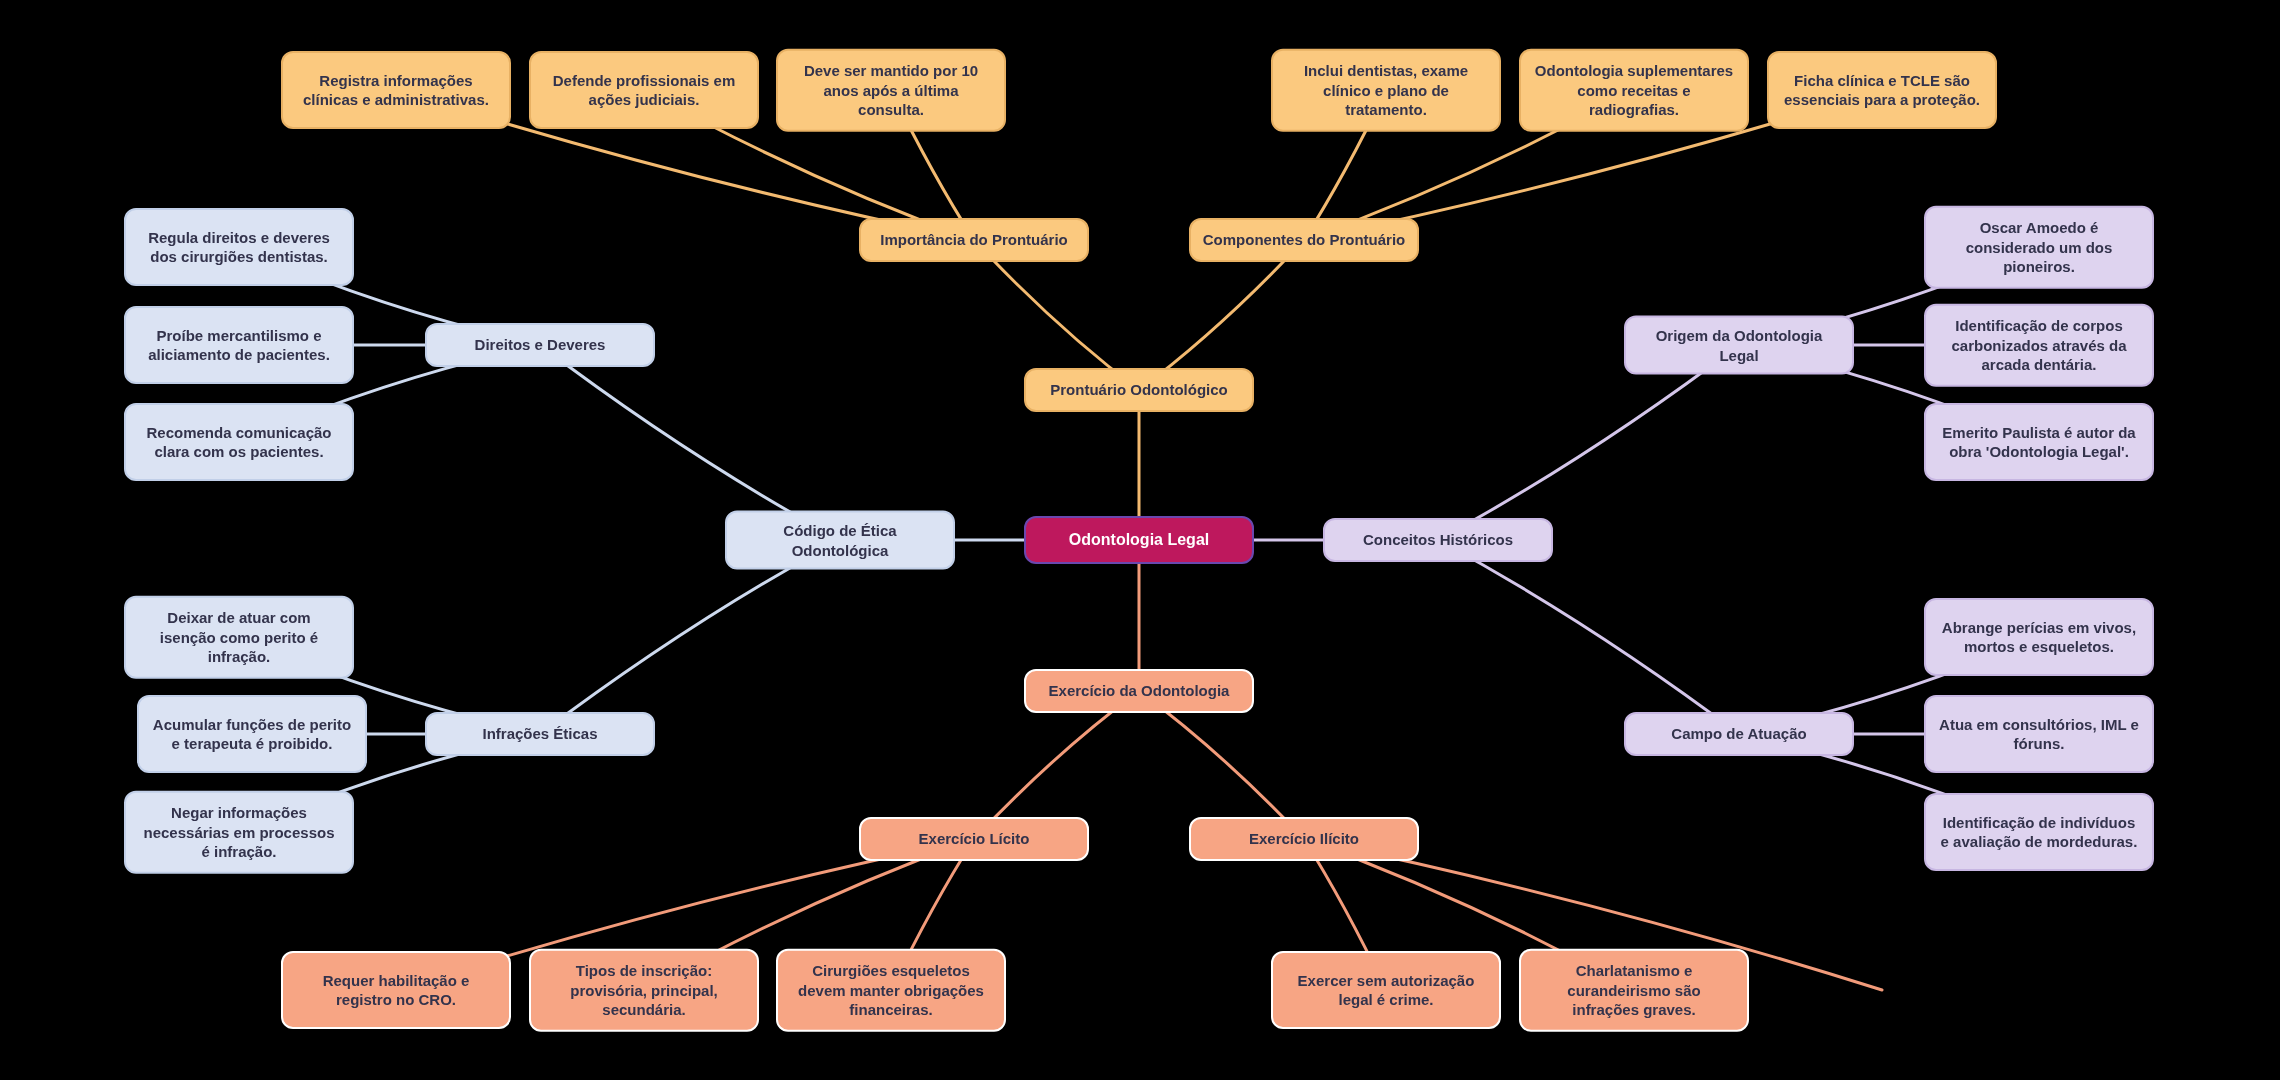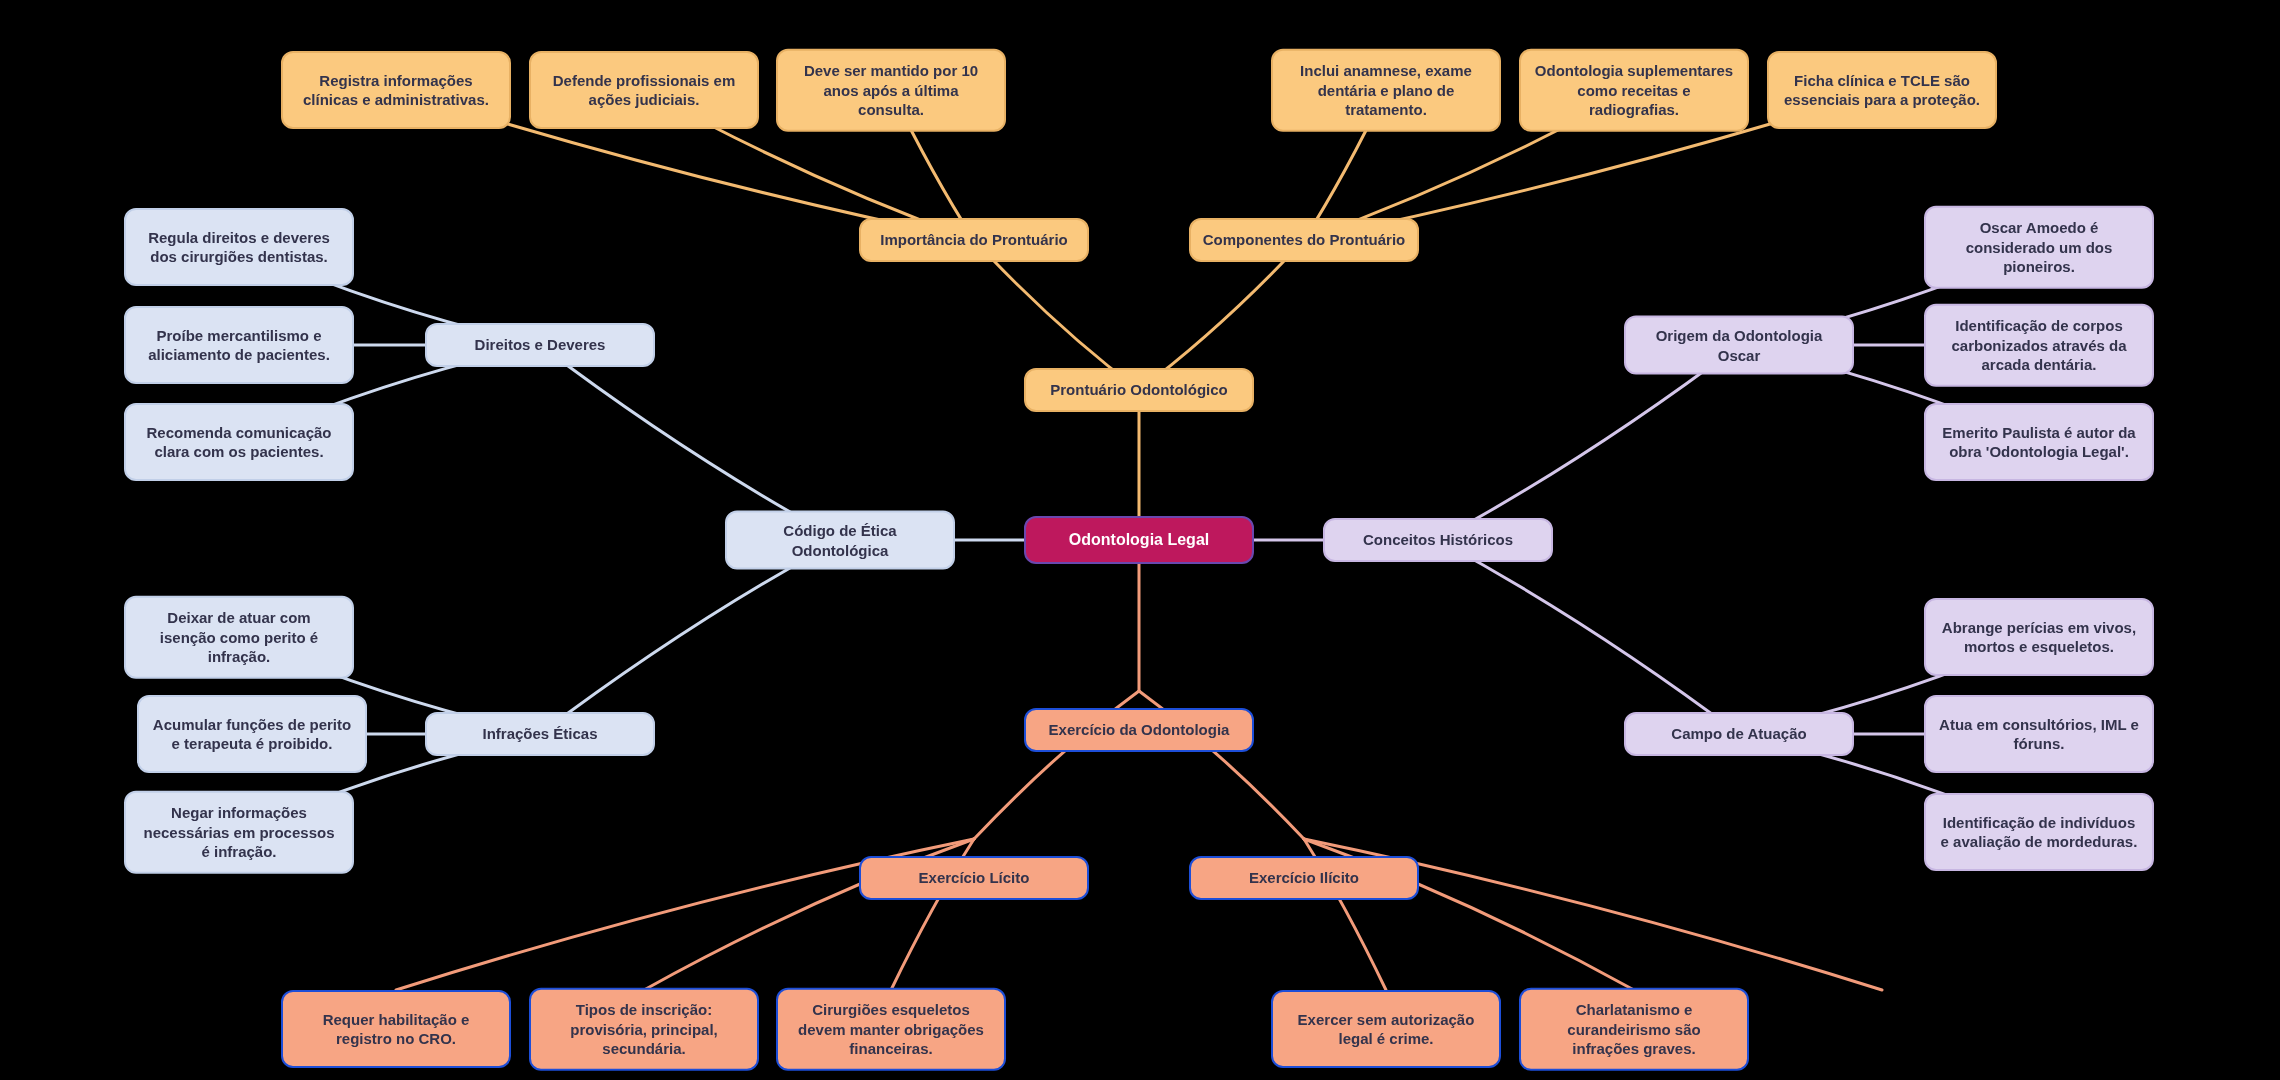--- a/index.html
+++ b/index.html
@@ -29,21 +29,21 @@
     font-weight:bold;
     font-size:15px;
     line-height:1.3;
     color:#33334c;
     min-height:44px;
   }
   .leaf{min-height:78px;padding:10px 12px;}
   .node.orange{background:#fbc97f;border:2px solid #e8b164;}
   .node.blue{background:#dbe3f3;border:2px solid #c1cfe8;}
   .node.lavender{background:#ded3ef;border:2px solid #c7b6e2;text-align:center;}
-  .node.salmon{background:#f7a584;border:2px solid #1d4ed8;margin-top:39px;}
+  .node.salmon{background:#f7a584;border:2px solid #ffffff;}
   .node.center{
     background:#be185d;border:2px solid #6a47af;
     color:#ffffff;font-size:16px;min-height:48px;
   }
 </style>
 </head>
 <body>
 
 <div id="app">
 
@@ -87,36 +87,36 @@
     </svg>
 
   <div class="node center" style="left:1139px;top:540px">Odontologia Legal</div>
 
   <div class="node orange" style="left:1139px;top:390px">Prontuário Odontológico</div>
   <div class="node orange" style="left:974px;top:240px">Importância do Prontuário</div>
   <div class="node orange" style="left:1304px;top:240px">Componentes do Prontuário</div>
   <div class="node orange leaf" style="left:396px;top:90px">Registra informações clínicas e administrativas.</div>
   <div class="node orange leaf" style="left:644px;top:90px">Defende profissionais em ações judiciais.</div>
   <div class="node orange leaf" style="left:891px;top:90px">Deve ser mantido por 10 anos após a última consulta.</div>
-  <div class="node orange leaf" style="left:1386px;top:90px">Inclui anamnese, exame dentária e plano de tratamento.</div>
+  <div class="node orange leaf" style="left:1386px;top:90px">Inclui dentistas, exame clínico e plano de tratamento.</div>
   <div class="node orange leaf" style="left:1634px;top:90px">Odontologia suplementares como receitas e radiografias.</div>
   <div class="node orange leaf" style="left:1882px;top:90px">Ficha clínica e TCLE são essenciais para a proteção.</div>
 
   <div class="node blue" style="left:840px;top:540px">Código de Ética Odontológica</div>
   <div class="node blue" style="left:540px;top:345px">Direitos e Deveres</div>
   <div class="node blue leaf" style="left:239px;top:247px">Regula direitos e deveres dos cirurgiões dentistas.</div>
   <div class="node blue" style="left:540px;top:734px">Infrações Éticas</div>
   <div class="node blue leaf" style="left:239px;top:345px">Proíbe mercantilismo e aliciamento de pacientes.</div>
   <div class="node blue leaf" style="left:239px;top:637px">Deixar de atuar com isenção como perito é infração.</div>
   <div class="node blue leaf" style="left:239px;top:442px">Recomenda comunicação clara com os pacientes.</div>
   <div class="node blue leaf" style="left:252px;top:734px">Acumular funções de perito e terapeuta é proibido.</div>
   <div class="node blue leaf" style="left:239px;top:832px">Negar informações necessárias em processos é infração.</div>
 
   <div class="node lavender" style="left:1438px;top:540px">Conceitos Históricos</div>
-  <div class="node lavender" style="left:1739px;top:345px">Origem da Odontologia Oscar</div>
+  <div class="node lavender" style="left:1739px;top:345px">Origem da Odontologia Legal</div>
   <div class="node lavender" style="left:1739px;top:734px">Campo de Atuação</div>
   <div class="node lavender leaf" style="left:2039px;top:247px">Oscar Amoedo é considerado um dos pioneiros.</div>
   <div class="node lavender leaf" style="left:2039px;top:345px">Identificação de corpos carbonizados através da arcada dentária.</div>
   <div class="node lavender leaf" style="left:2039px;top:442px">Emerito Paulista é autor da obra 'Odontologia Legal'.</div>
   <div class="node lavender leaf" style="left:2039px;top:637px">Abrange perícias em vivos, mortos e esqueletos.</div>
   <div class="node lavender leaf" style="left:2039px;top:734px">Atua em consultórios, IML e fóruns.</div>
   <div class="node lavender leaf" style="left:2039px;top:832px">Identificação de indivíduos e avaliação de mordeduras.</div>
 
   <div class="node salmon" style="left:1139px;top:691px">Exercício da Odontologia</div>
   <div class="node salmon" style="left:974px;top:839px">Exercício Lícito</div>

